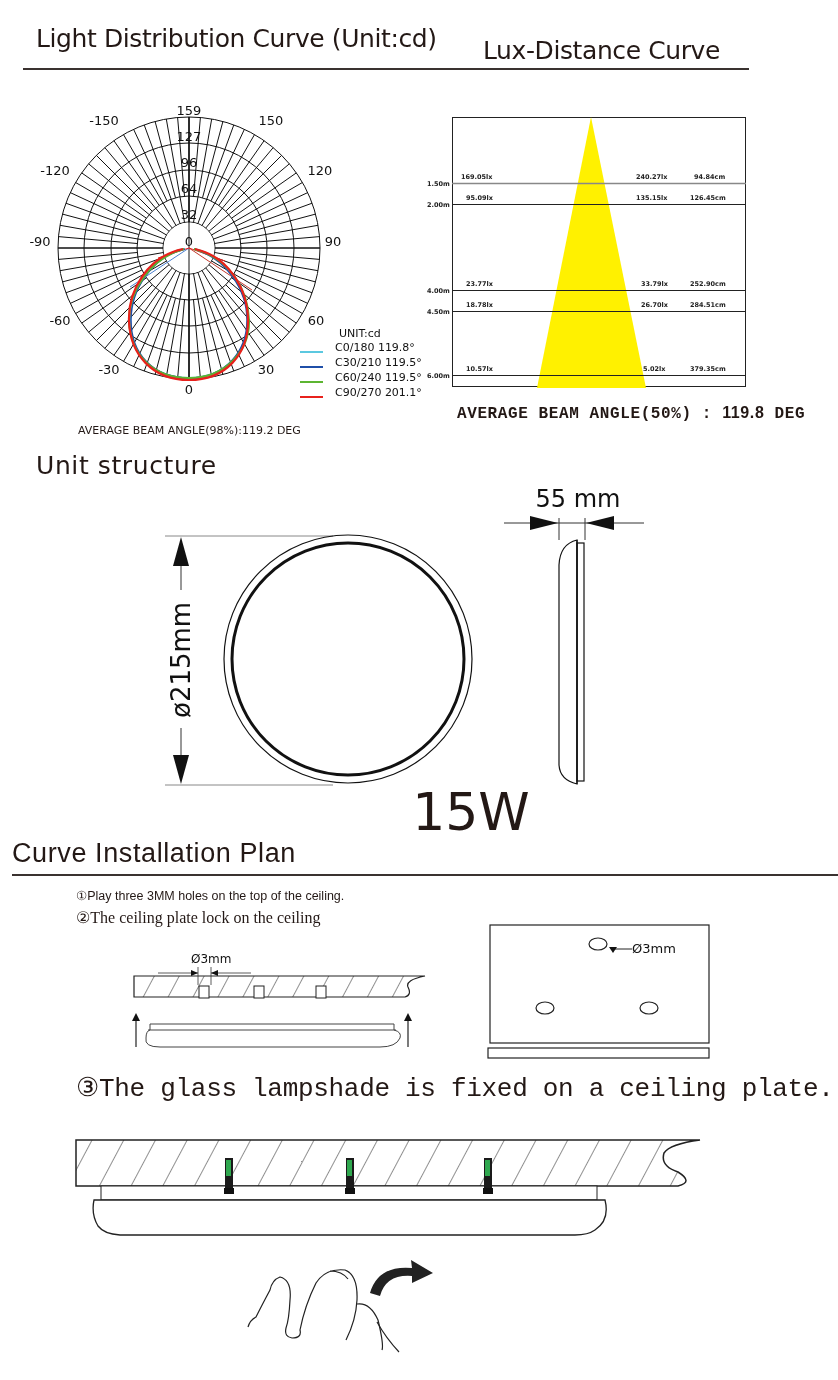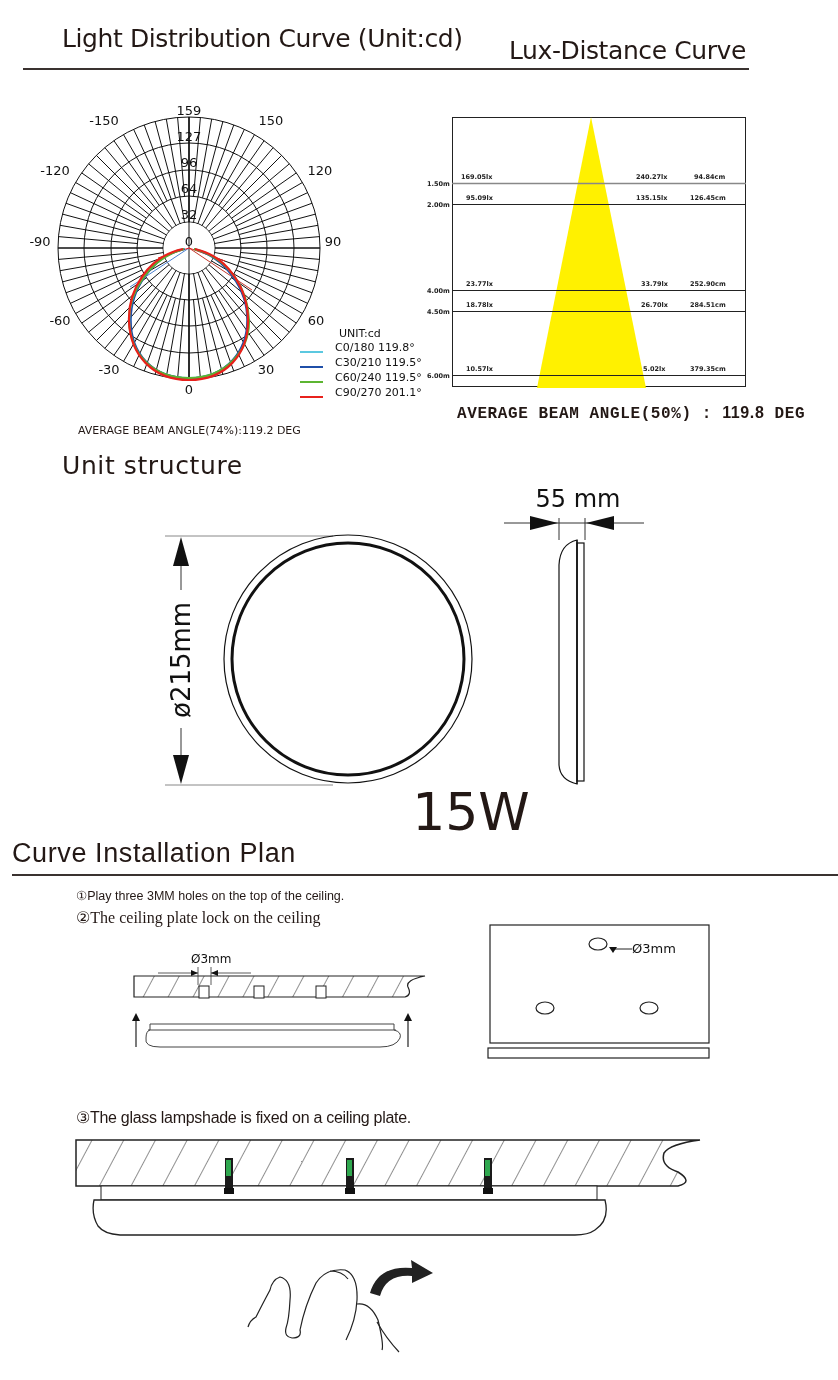--- a/index.html
+++ b/index.html
@@ -1,18 +1,18 @@
 <!DOCTYPE html>
 <html><head>
 <meta charset="utf-8">
 <style>
   html,body{margin:0;padding:0;background:#ffffff;}
   body{width:838px;height:1380px;position:relative;overflow:hidden;font-family:"Liberation Sans",sans-serif;color:#231815;}
   .abs{position:absolute;}
-  .h-title{font-family:"DejaVu Sans",sans-serif;font-size:25px;font-weight:400;white-space:nowrap;letter-spacing:-0.4px;margin-left:26px;}
+  .h-title{font-family:"DejaVu Sans",sans-serif;font-size:25px;font-weight:400;white-space:nowrap;letter-spacing:-0.4px;}
   .rule{position:absolute;height:2px;background:#3a3230;}
   svg text{font-family:"DejaVu Sans",sans-serif;}
   .mono{font-family:"Liberation Mono",monospace;font-weight:bold;}
   .step{font-size:15px;white-space:nowrap;}
   .beam1{font-size:11px;white-space:nowrap;font-family:"DejaVu Sans",sans-serif;}
   .beam2{font-size:16px;white-space:nowrap;font-family:"Liberation Mono",monospace;font-weight:bold;letter-spacing:0.6px;}
   .beam2 b{font-family:"Liberation Sans",sans-serif;}
 </style>
 </head>
 <body>
@@ -148,21 +148,21 @@
     <line x1="300" y1="352" x2="323" y2="352" stroke="#5bc8e0" stroke-width="2"></line>
     <text x="335" y="351" font-size="11" fill="#111">C0/180 119.8°</text>
     <line x1="300" y1="367" x2="323" y2="367" stroke="#1f4fa8" stroke-width="2"></line>
     <text x="335" y="366" font-size="11" fill="#111">C30/210 119.5°</text>
     <line x1="300" y1="382" x2="323" y2="382" stroke="#5cb531" stroke-width="2"></line>
     <text x="335" y="381" font-size="11" fill="#111">C60/240 119.5°</text>
     <line x1="300" y1="397" x2="323" y2="397" stroke="#e8211c" stroke-width="2"></line>
     <text x="335" y="396" font-size="11" fill="#111">C90/270 201.1°</text>
   </g>
 </svg>
-<div class="abs beam1" style="left:78px;top:424px;">AVERAGE BEAM ANGLE(74%):119.2 DEG</div>
+<div class="abs beam1" style="left:78px;top:424px;">AVERAGE BEAM ANGLE(98%):119.2 DEG</div>
 
 <svg class="abs" style="left:420px;top:110px;" width="340" height="290" viewBox="420 110 340 290">
   <rect x="452.5" y="117.5" width="293" height="269" fill="#fff" stroke="#222" stroke-width="1"></rect>
   <polygon points="591,117 537,388 646,388" fill="#fff100"></polygon>
   <g stroke="#222" stroke-width="1">
     <line x1="452" y1="183.5" x2="746" y2="183.5" stroke="#888" stroke-width="1.5"></line>
     <line x1="452" y1="204.5" x2="746" y2="204.5"></line>
     <line x1="452" y1="290.5" x2="746" y2="290.5"></line>
     <line x1="452" y1="311.5" x2="746" y2="311.5"></line>
     <line x1="452" y1="375.5" x2="746" y2="375.5"></line>
@@ -270,21 +270,21 @@
   <g fill="#fff" stroke="#222" stroke-width="1.2">
     <ellipse cx="598" cy="944" rx="9" ry="6"></ellipse>
     <ellipse cx="545" cy="1008" rx="9" ry="6"></ellipse>
     <ellipse cx="649" cy="1008" rx="9" ry="6"></ellipse>
   </g>
   <line x1="614" y1="949" x2="632" y2="949" stroke="#222" stroke-width="1"></line>
   <polygon points="609,947 617,947 613,953" fill="#111"></polygon>
   <text x="632" y="953" font-size="13" fill="#111" font-family="Liberation Sans, sans-serif">Ø3mm</text>
 </svg>
 
-<div class="abs" style="left:76px;top:1108px;font-size:16px;white-space:nowrap;font-family:Liberation Sans, sans-serif;letter-spacing:-0.3px;">③The glass lampshade is fixed on a ceiling plate.</div>
+<div class="abs" style="left:76px;top:1072px;font-size:26px;white-space:nowrap;font-family:Liberation Mono, monospace;letter-spacing:-0.3px;">③The glass lampshade is fixed on a ceiling plate.</div>
 
 <svg class="abs" style="left:60px;top:1130px;" width="660" height="120" viewBox="60 1130 660 120">
   <defs>
     <pattern id="hatch2" width="28" height="28" patternUnits="userSpaceOnUse" patternTransform="rotate(28)">
       <line x1="0" y1="0" x2="0" y2="28" stroke="#222" stroke-width="1"></line>
     </pattern>
   </defs>
   <path d="M76 1140 L700 1140 Q670 1144 664 1153 Q660 1166 678 1172 Q694 1182 678 1186 L76 1186 Z" fill="url(#hatch2)" stroke="#222" stroke-width="1.5"></path>
   <rect x="101" y="1186" width="496" height="14" fill="#fff" stroke="#222" stroke-width="1"></rect>
   <path d="M94 1200 L605 1200 Q610 1220 595 1230 Q588 1235 575 1235 L120 1235 Q104 1234 98 1226 Q91 1214 94 1200 Z" fill="#fff" stroke="#222" stroke-width="1.3"></path>

